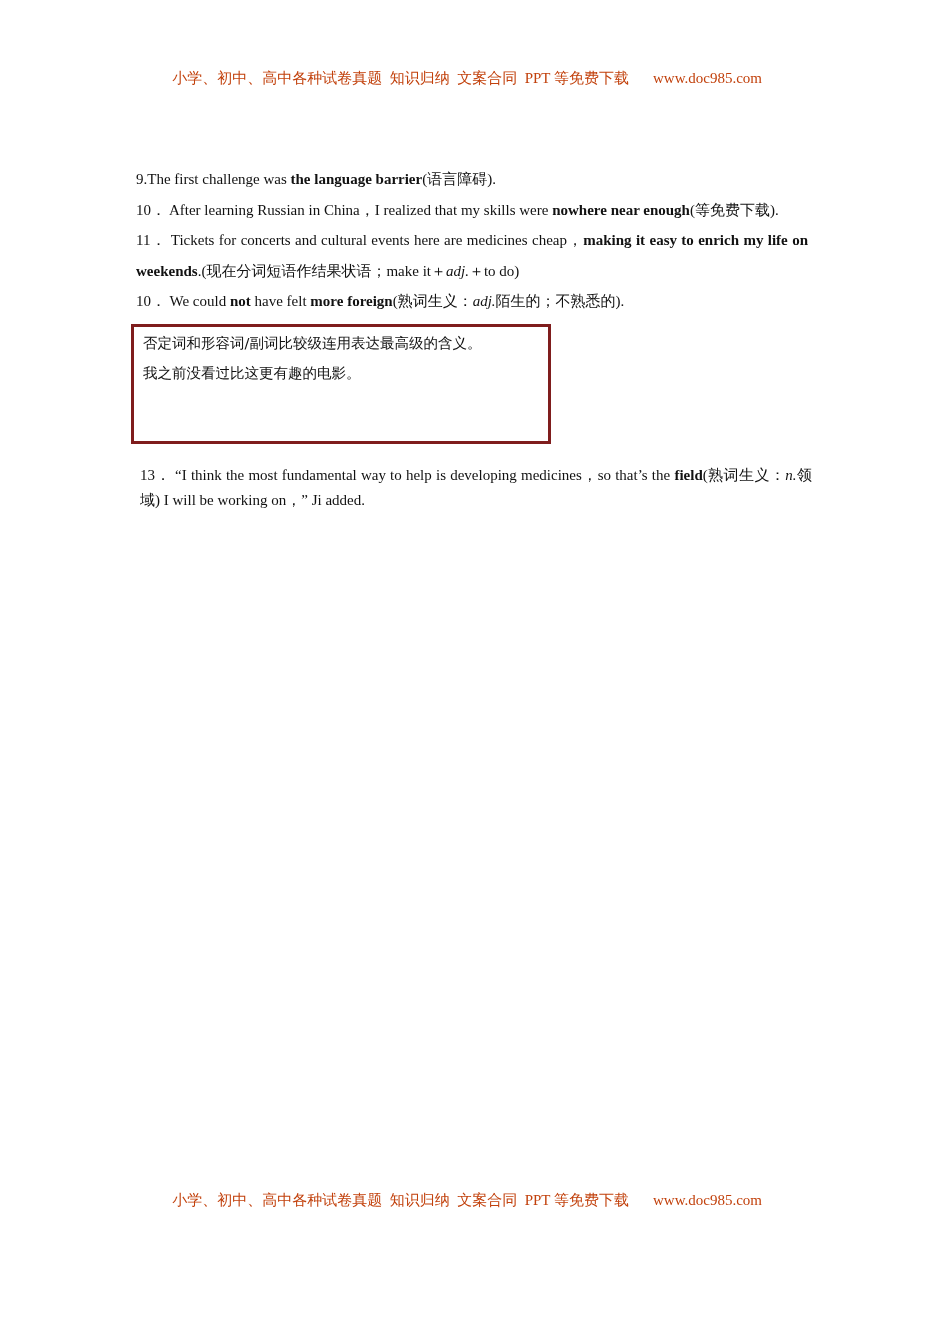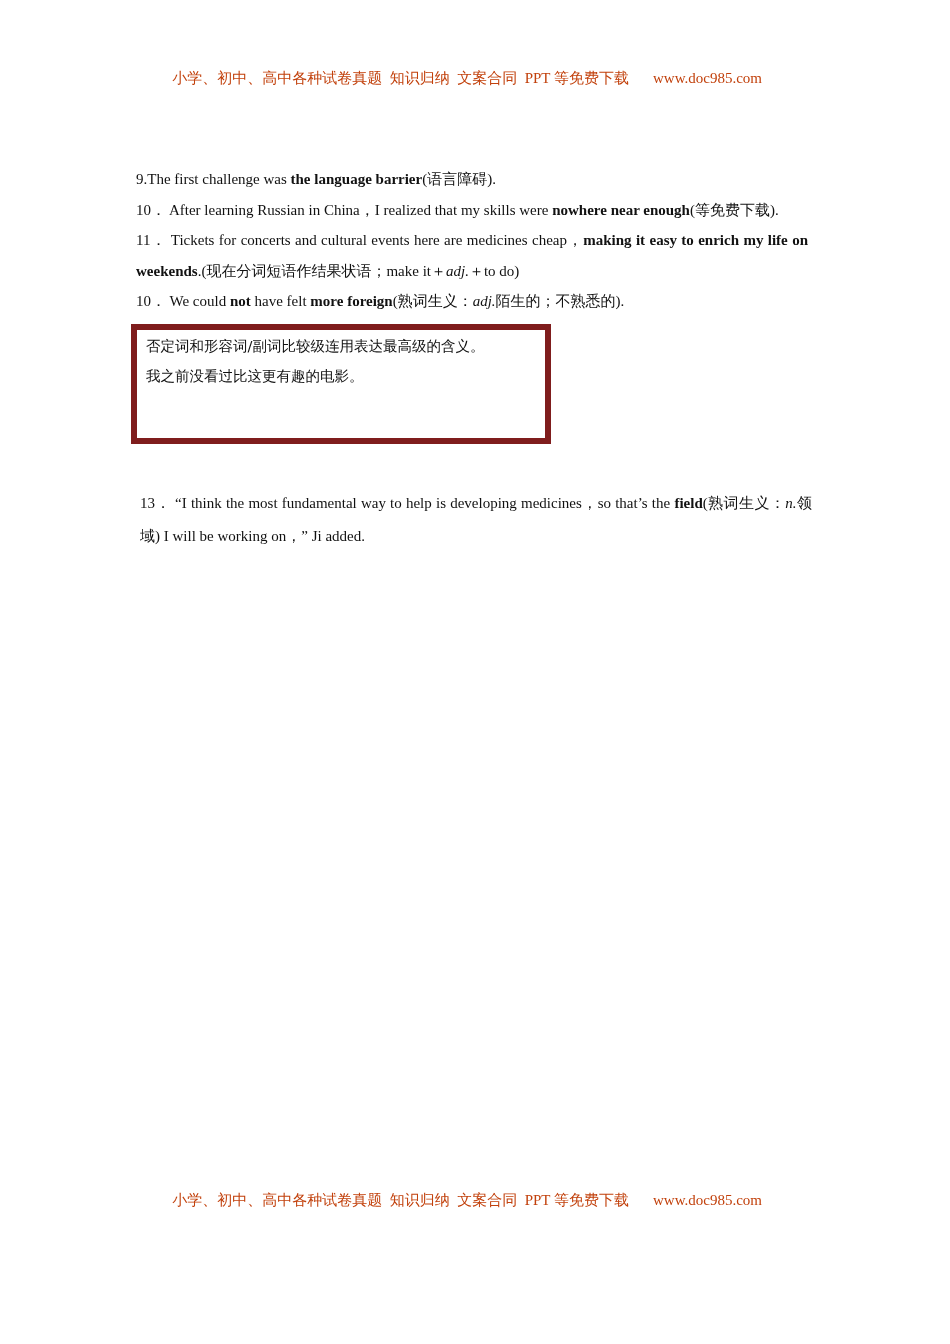--- a/index.html
+++ b/index.html
@@ -40,36 +40,36 @@
     .para { margin: 0; text-align: justify; }
     .para b { font-weight: bold; }
     .para i { }
 
     .note-box {
       position: absolute;
       left: 131px;
       top: 324px;
       width: 420px;
       height: 120px;
-      border: 6px solid #7f1d1d;
+      border: 3px solid #7f1d1d;
       box-sizing: border-box;
       padding: 2px 0 0 9px;
       font-size: 15px;
       line-height: 29.5px;
     }
     .note-box .line { white-space: nowrap; }
     .note-box .cn { font-family: "DejaVu Sans", sans-serif; font-size: 14.5px; }
 
     .para13 {
       position: absolute;
       left: 140px;
-      top: 472px;
+      top: 448px;
       width: 672px;
       font-size: 15px;
-      line-height: 33px;
+      line-height: 25px;
       text-align: justify;
     }
   </style>
 </head>
 <body>
 
 <div class="header"><span>小学、初中、高中各种试卷真题  知识归纳  文案合同  PPT 等免费下载</span><span class="site">www.doc985.com</span></div>
 
 <div class="content">
   <p class="para">

